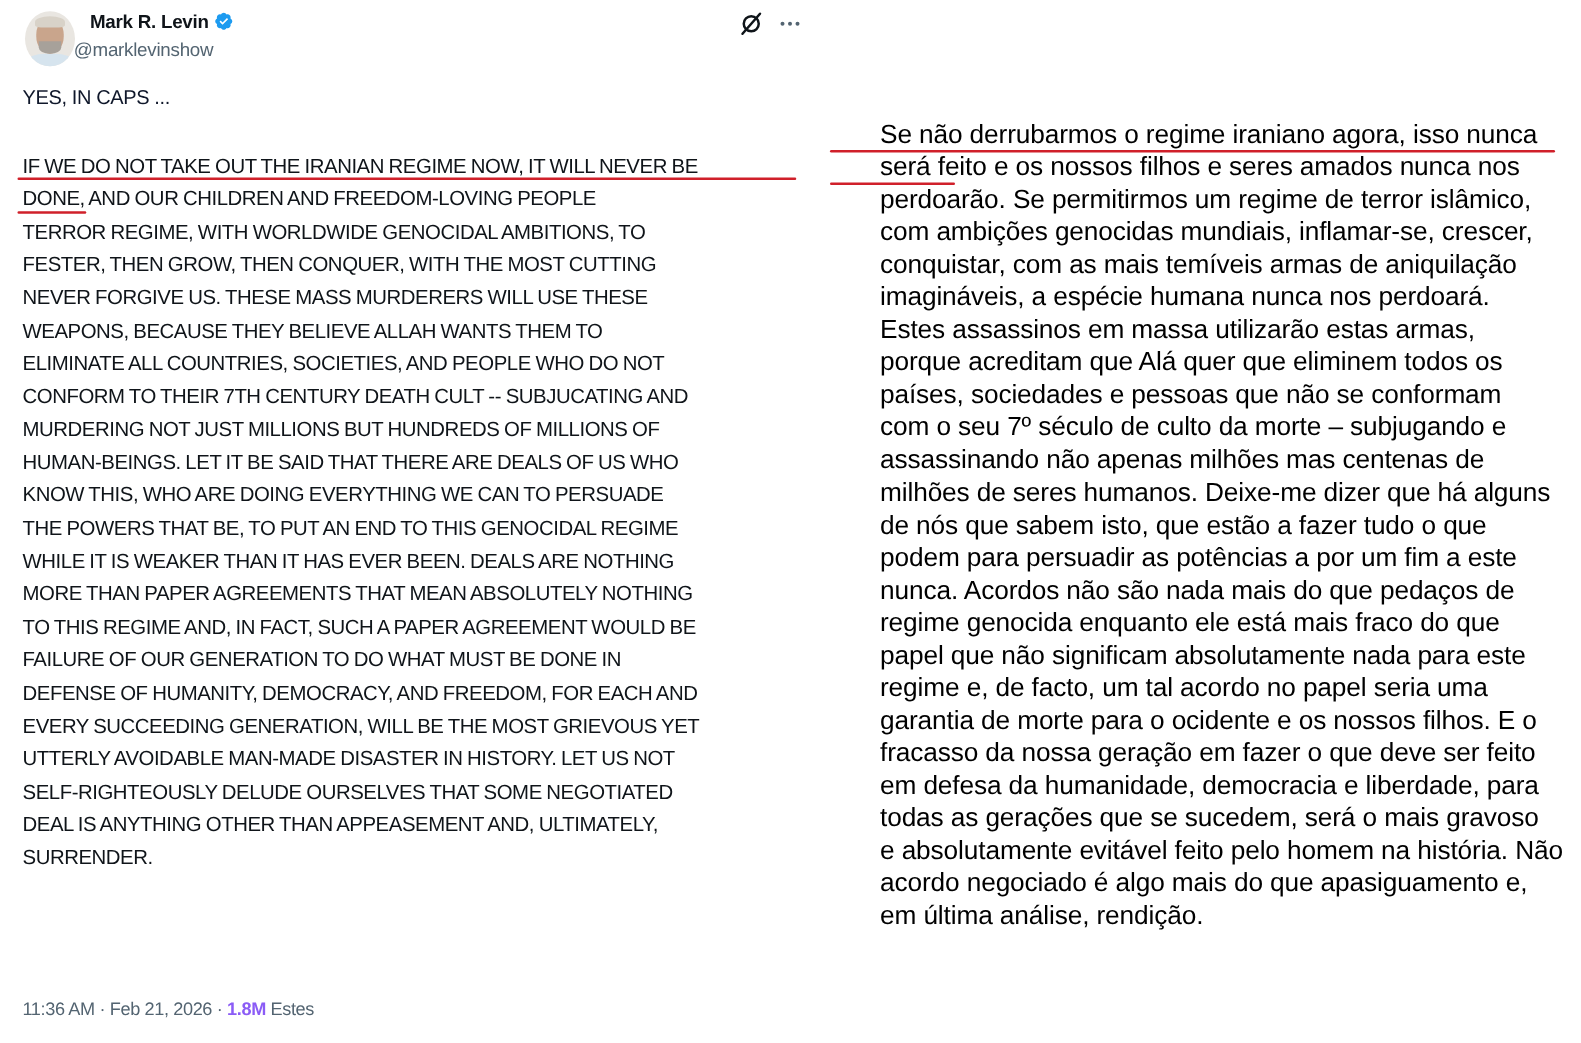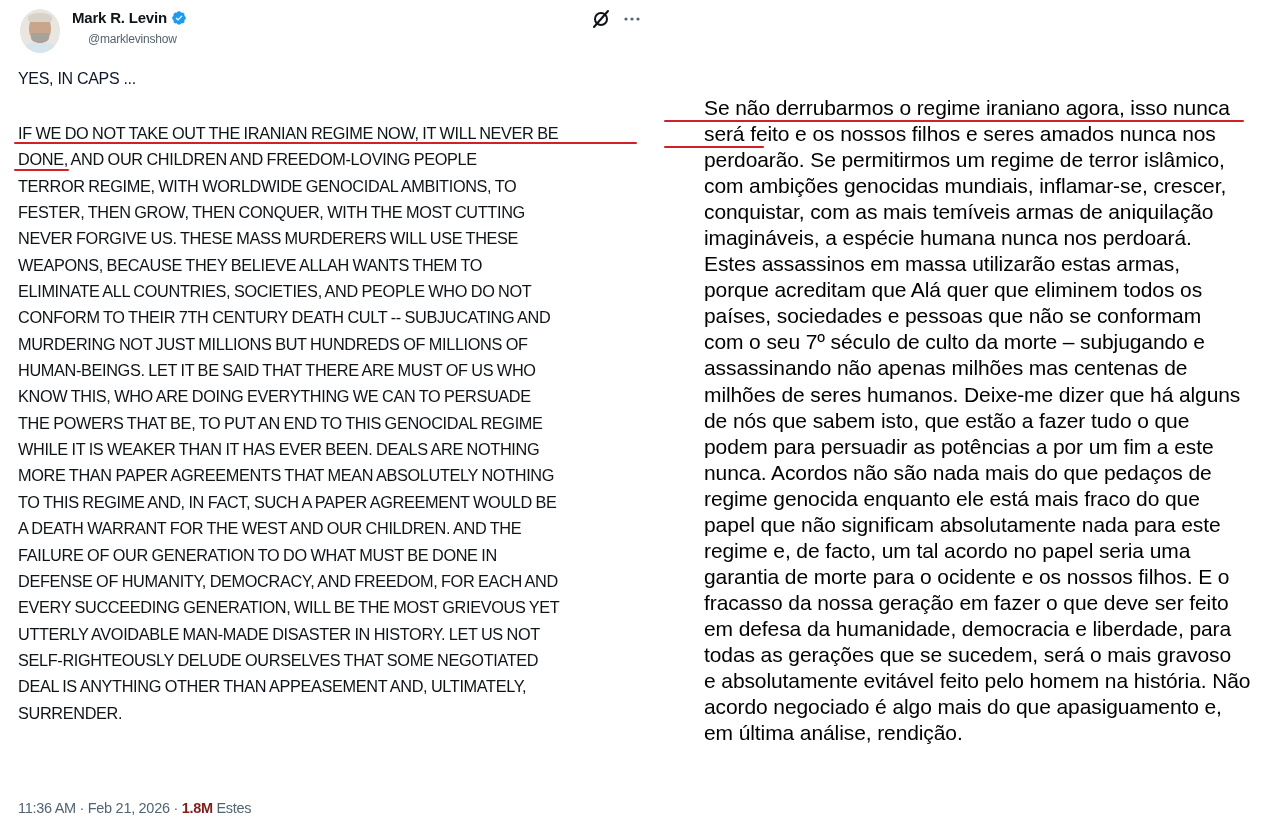--- a/index.html
+++ b/index.html
@@ -71,39 +71,39 @@
       width: 36px;
       height: 14px;
       border-radius: 40% 40% 0 0;
       background: #d6e4ee;
     }
     .name-row {
       position: absolute;
       left: 72px;
       top: 9px;
       display: flex;
-      align-items: flex-end;
+      align-items: flex-start;
       gap: 4px;
     }
     .display-name {
       font-weight: bold;
       font-size: 15px;
       letter-spacing: -0.2px;
       color: #0f1419;
     }
     .verified {
       width: 16px;
       height: 16px;
       display: inline-block;
     }
     .handle {
       position: absolute;
-      left: 88px;
+      left: 59px;
       top: 32px;
-      font-size: 12px;
+      font-size: 15px;
       color: #536471;
       letter-spacing: -0.2px;
     }
     .grok-icon {
       position: absolute;
       left: 591px;
       top: 9px;
       width: 20px;
       height: 20px;
       cursor: pointer;
@@ -159,21 +159,21 @@
     }
     .tweet-meta {
       position: absolute;
       left: 18px;
       top: 800px;
       font-size: 14.5px;
       color: #536471;
       letter-spacing: -0.3px;
     }
     .tweet-meta b {
-      color: #7f1d1d;
+      color: #8b5cf6;
       font-weight: bold;
     }
     
     .translation {
       position: absolute;
       left: 704px;
       top: 95px;
       width: 597px;
       font-family: "Liberation Sans", sans-serif;
       font-size: 21px;
@@ -242,27 +242,26 @@
     <div class="tweet-body">
       <span class="line">IF WE DO NOT TAKE OUT THE IRANIAN REGIME NOW, IT WILL NEVER BE</span>
       <span class="line">DONE, AND OUR CHILDREN AND FREEDOM-LOVING PEOPLE</span>
       <span class="line">TERROR REGIME, WITH WORLDWIDE GENOCIDAL AMBITIONS, TO</span>
       <span class="line">FESTER, THEN GROW, THEN CONQUER, WITH THE MOST CUTTING</span>
       <span class="line">NEVER FORGIVE US.  THESE MASS MURDERERS WILL USE THESE</span>
       <span class="line">WEAPONS, BECAUSE THEY BELIEVE ALLAH WANTS THEM TO</span>
       <span class="line">ELIMINATE ALL COUNTRIES, SOCIETIES, AND PEOPLE WHO DO NOT</span>
       <span class="line">CONFORM TO THEIR 7TH CENTURY DEATH CULT -- SUBJUCATING AND</span>
       <span class="line">MURDERING NOT JUST MILLIONS BUT HUNDREDS OF MILLIONS OF</span>
-      <span class="line">HUMAN-BEINGS.  LET IT BE SAID THAT THERE ARE MUST OF US WHO</span>
+      <span class="line">HUMAN-BEINGS.  LET IT BE SAID THAT THERE ARE DEALS OF US WHO</span>
       <span class="line">KNOW THIS, WHO ARE DOING EVERYTHING WE CAN TO PERSUADE</span>
       <span class="line">THE POWERS THAT BE, TO PUT AN END TO THIS GENOCIDAL REGIME</span>
       <span class="line">WHILE IT IS WEAKER THAN IT HAS EVER BEEN.  DEALS ARE NOTHING</span>
       <span class="line">MORE THAN PAPER AGREEMENTS THAT MEAN ABSOLUTELY NOTHING</span>
       <span class="line">TO THIS REGIME AND, IN FACT, SUCH A PAPER AGREEMENT WOULD BE</span>
-      <span class="line">A DEATH WARRANT FOR THE WEST AND OUR CHILDREN.  AND THE</span>
       <span class="line">FAILURE OF OUR GENERATION TO DO WHAT MUST BE DONE IN</span>
       <span class="line">DEFENSE OF HUMANITY, DEMOCRACY, AND FREEDOM, FOR EACH AND</span>
       <span class="line">EVERY SUCCEEDING GENERATION, WILL BE THE MOST GRIEVOUS YET</span>
       <span class="line">UTTERLY AVOIDABLE MAN-MADE DISASTER IN HISTORY.  LET US NOT</span>
       <span class="line">SELF-RIGHTEOUSLY DELUDE OURSELVES THAT SOME NEGOTIATED</span>
       <span class="line">DEAL IS ANYTHING OTHER THAN APPEASEMENT AND, ULTIMATELY,</span>
       <span class="line">SURRENDER.</span>
     </div>
 
     <div class="underline-left-1"></div>

